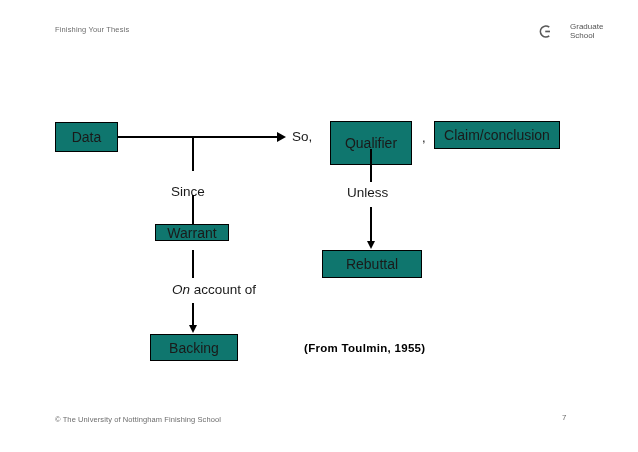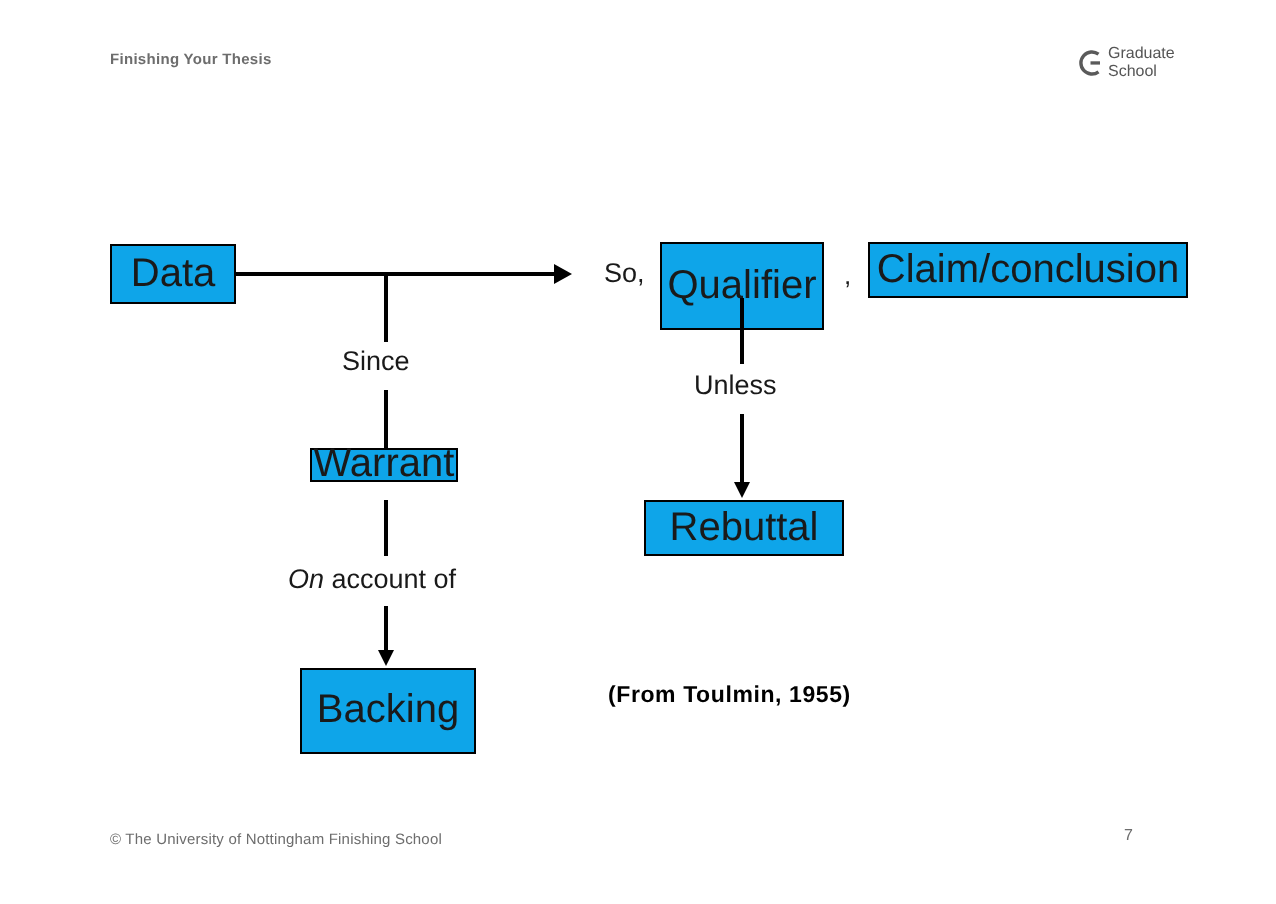--- a/index.html
+++ b/index.html
@@ -23,29 +23,28 @@
   
   .header-label {
     position: absolute;
     left: 55px;
     top: 25px;
     font-family: "Liberation Sans", sans-serif;
     font-size: 7.5px;
     color: #6d6d6d;
     letter-spacing: 0.15px;
     white-space: nowrap;
-    font-weight: bold;
   }
   .logo {
     position: absolute;
     left: 537px;
     top: 22px;
     display: flex;
     align-items: center;
-    gap: 0;
+    gap: 16px;
   }
   .logo-mark {
     width: 17px;
     height: 17px;
     flex: 0 0 auto;
   }
   .logo-text {
     font-family: "Liberation Sans", sans-serif;
     font-size: 8px;
     line-height: 9px;
@@ -62,27 +61,27 @@
     font-size: 15.5px;
     letter-spacing: 0.1px;
     color: #1b1b1b;
     white-space: nowrap;
   }
 
   
   .box {
     position: absolute;
     border: 1.4px solid #000000;
-    background: #0ea5e9;
+    background: #0f766e;
     box-sizing: border-box;
     display: flex;
     align-items: center;
     justify-content: center;
     font-family: "Liberation Sans", sans-serif;
-    font-size: 20px;
+    font-size: 14px;
     color: #1a1a1a;
     white-space: nowrap;
   }
   .conn {
     position: absolute;
     background: #000000;
   }
   .conn.h { height: 2px; }
   .conn.v { width: 2px; }
 
@@ -105,20 +104,21 @@
 
   .edge-label {
     position: absolute;
     font-family: "Liberation Sans", sans-serif;
     font-size: 13.5px;
     color: #1a1a1a;
     white-space: nowrap;
   }
   .edge-label.italic-lead em {
     font-style: italic;
+    margin-left: 28px;
   }
   .comma-sep {
     position: absolute;
     font-family: "Liberation Sans", sans-serif;
     font-size: 13px;
     color: #1a1a1a;
   }
   .citation {
     position: absolute;
     font-family: "Liberation Sans", sans-serif;
@@ -168,54 +168,54 @@
   </div>
 
 
   <div class="box" style="left:55px; top:122px; width:63px; height:30px;">
     <span>Data</span>
   </div>
 
   <div class="conn h" style="left:118px; top:136px; width:160px;"></div>
   <div class="arrow-right" style="left:277px; top:132px;"></div>
 
-  <div class="edge-label" style="left:292px; top:129px;margin-left:10px;">So,</div>
+  <div class="edge-label" style="left:292px; top:129px;">So,</div>
 
   <div class="box" style="left:330px; top:121px; width:82px; height:44px;">
     <span>Qualifier</span>
   </div>
 
   <div class="comma-sep" style="left:422px; top:130px;">,</div>
 
-  <div class="box" style="left:434px; top:121px; width:160px; height:28px;">
+  <div class="box" style="left:434px; top:121px; width:126px; height:28px;">
     <span>Claim/conclusion</span>
   </div>
 
   <div class="conn v" style="left:192px; top:137px; height:34px;"></div>
 
-  <div class="edge-label italic-lead" style="left:171px; top:173px;">
+  <div class="edge-label italic-lead" style="left:171px; top:184px;">
     <span>Since</span>
   </div>
 
   <div class="conn v" style="left:192px; top:195px; height:29px;"></div>
 
   <div class="box" style="left:155px; top:224px; width:74px; height:17px;">
     <span>Warrant</span>
   </div>
 
   <div class="conn v" style="left:192px; top:250px; height:28px;"></div>
 
   <div class="edge-label italic-lead" style="left:144px; top:282px;">
     <em>On</em><span> account of</span>
   </div>
 
   <div class="conn v" style="left:192px; top:303px; height:24px;"></div>
   <div class="arrow-down" style="left:188.5px; top:325px;"></div>
 
-  <div class="box" style="left:150px; top:334px; width:88px; height:43px;">
+  <div class="box" style="left:150px; top:334px; width:88px; height:27px;">
     <span>Backing</span>
   </div>
 
   <div class="conn v" style="left:370px; top:149px; height:33px;"></div>
 
   <div class="edge-label" style="left:347px; top:185px;">Unless</div>
 
   <div class="conn v" style="left:370px; top:207px; height:36px;"></div>
   <div class="arrow-down" style="left:366.5px; top:241px;"></div>
 

